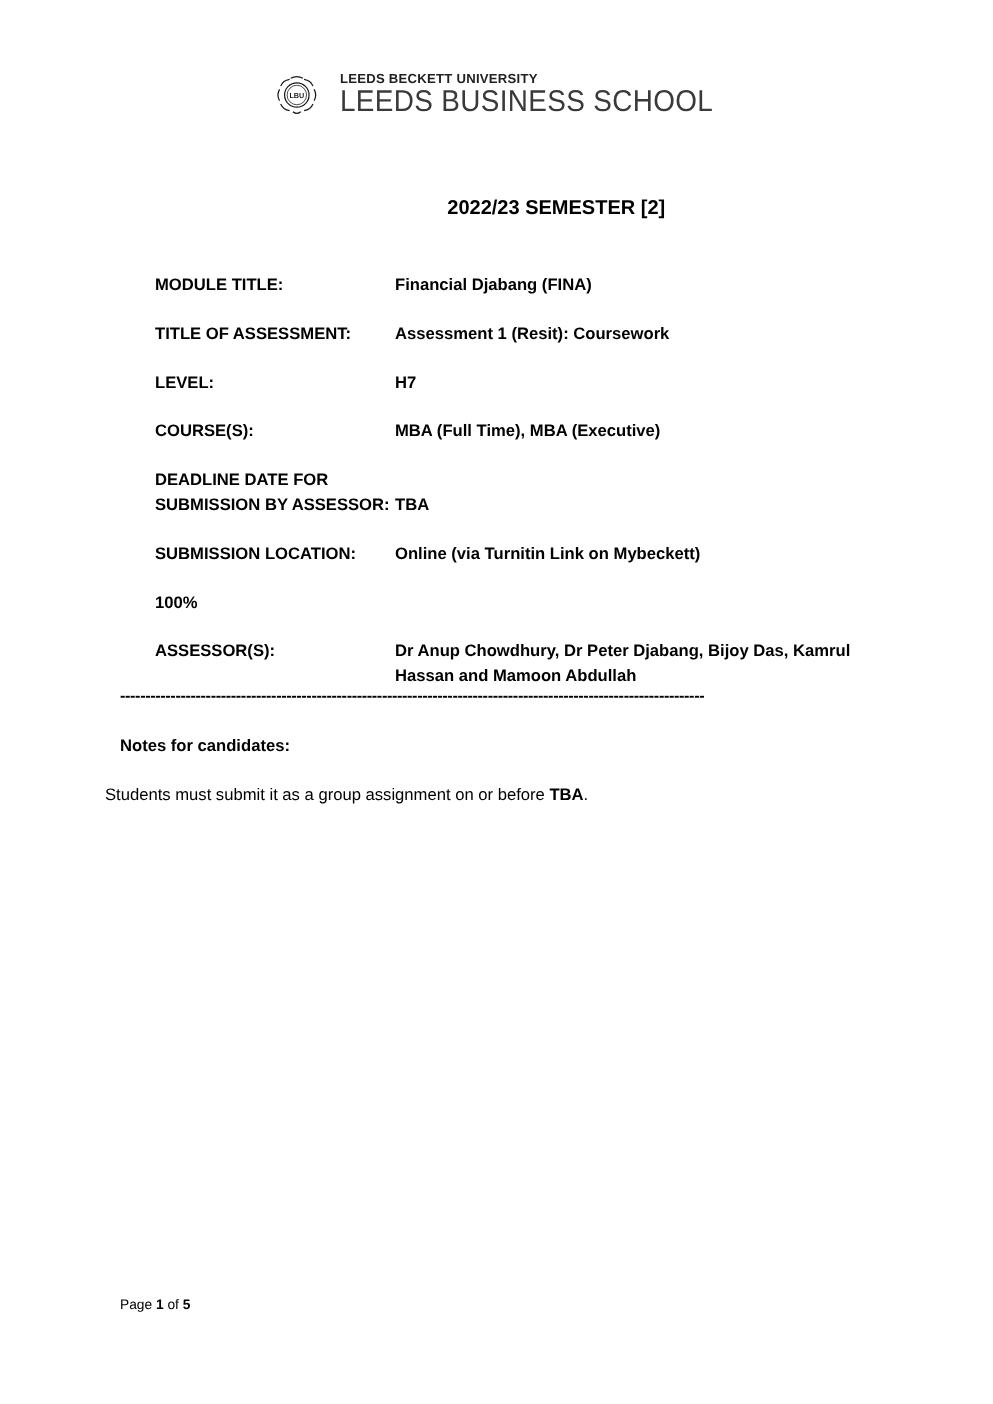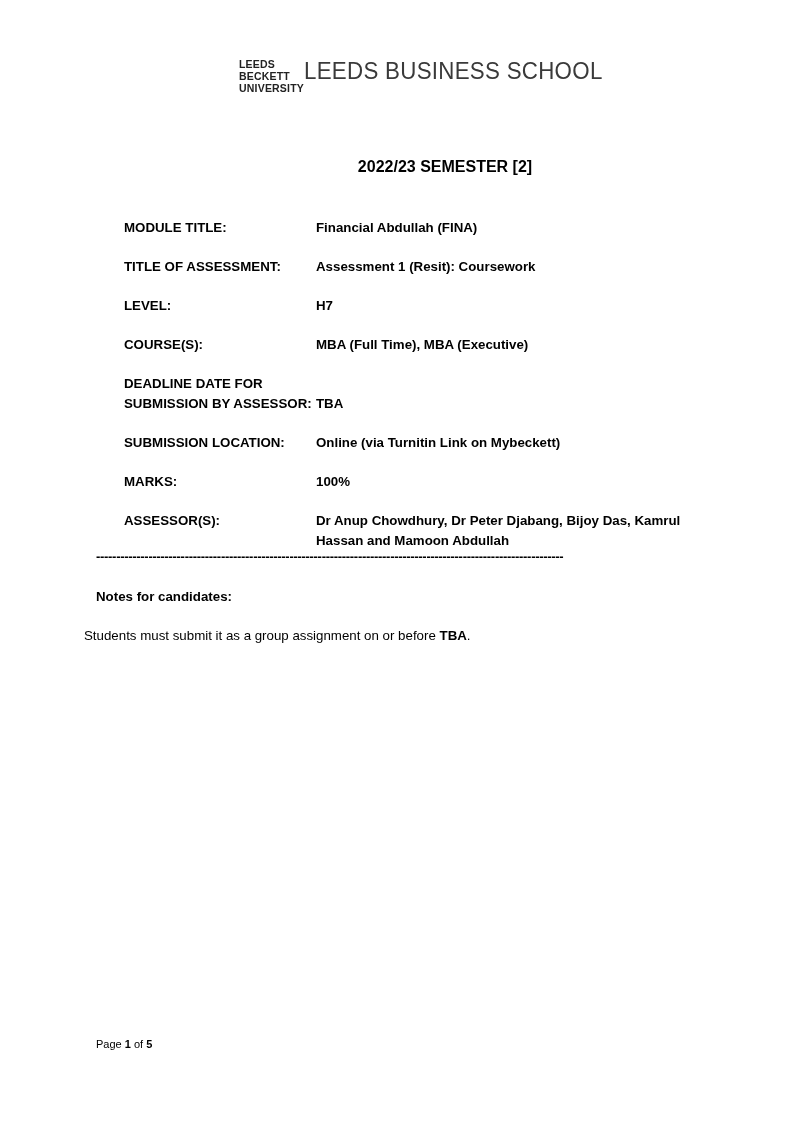--- a/index.html
+++ b/index.html
@@ -6,21 +6,21 @@
     body {
       width: 794px; height: 1123px; position: relative; overflow: hidden;
       font-family: "Liberation Sans", "DejaVu Sans", sans-serif;
       color: #000;
     }
     .logo {
       position: absolute; left: 221px; top: 40px; width: 372px; height: 72px;
       display: flex; align-items: center;
     }
     .logo-emblem { width: 74px; height: 72px; }
-    .logo-text { margin-left: 18px; display: flex; flex-direction: row; }
+    .logo-text { margin-left: 18px; display: flex; flex-direction: column; }
     .logo-uni {
       font-size: 10.5px; font-weight: bold; letter-spacing: 0.2px; color: #222;
       line-height: 12px;
     }
     .logo-school {
       font-size: 24px; letter-spacing: 0.3px; color: #3a3a3a; line-height: 26px;
       font-weight: normal; transform: scaleX(0.93); transform-origin: left;
       white-space: nowrap;
     }
     .title {
@@ -66,21 +66,21 @@
     <span class="logo-uni">LEEDS BECKETT UNIVERSITY</span>
     <span class="logo-school">LEEDS BUSINESS SCHOOL</span>
   </div>
 </div>
 
 <div class="title">2022/23 SEMESTER [2]</div>
 
 <div class="rows">
   <div class="row">
     <span class="label">MODULE TITLE:</span>
-    <span class="value">Financial Abdullah (FINA)</span>
+    <span class="value">Financial Djabang (FINA)</span>
   </div>
   <div class="row">
     <span class="label">TITLE OF ASSESSMENT:</span>
     <span class="value">Assessment 1 (Resit): Coursework</span>
   </div>
   <div class="row">
     <span class="label">LEVEL:</span>
     <span class="value">H7</span>
   </div>
   <div class="row">
@@ -94,21 +94,20 @@
     </span>
     <span class="value">
       <br><span>TBA</span>
     </span>
   </div>
   <div class="row">
     <span class="label">SUBMISSION LOCATION:</span>
     <span class="value">Online (via Turnitin Link on Mybeckett)</span>
   </div>
   <div class="row">
-    <span class="label">MARKS:</span>
     <span class="value">100%</span>
   </div>
   <div class="row">
     <span class="label">ASSESSOR(S):</span>
     <span class="value">
       <span>Dr Anup Chowdhury, Dr Peter Djabang, Bijoy Das, Kamrul</span><br>
       <span>Hassan and Mamoon Abdullah</span>
     </span>
   </div>
 </div>

